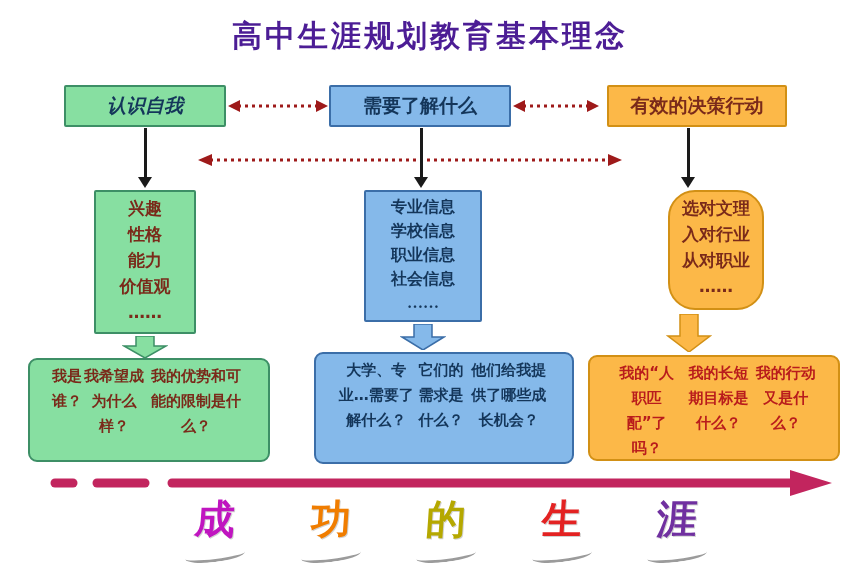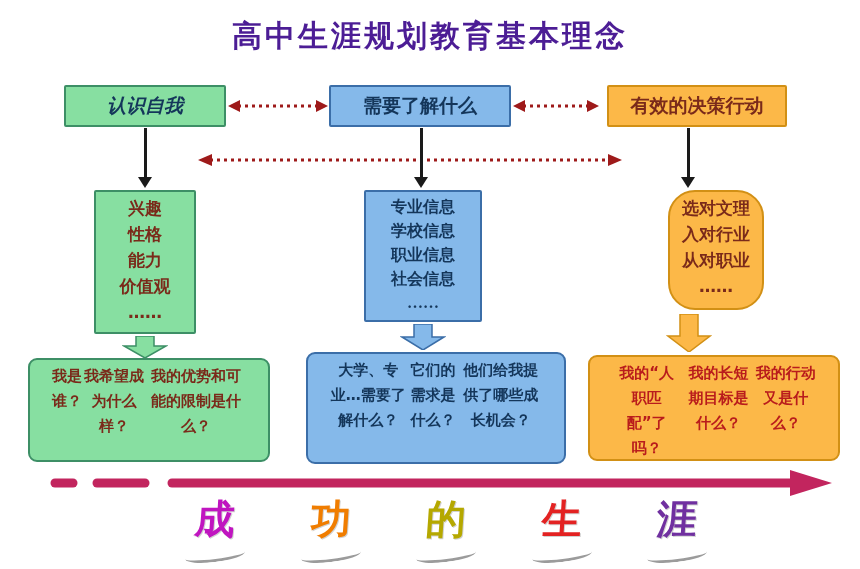--- a/index.html
+++ b/index.html
@@ -123,21 +123,21 @@
   </svg>
   <svg class="abs" style="left:666px; top:314px;" width="46" height="38">
     <polygon points="14,0 32,0 32,22 44,22 23,38 2,22 14,22" fill="#FCB848" stroke="#d29015" stroke-width="1.5"></polygon>
   </svg>
 
   <div class="abs box qbox green txt-maroon" style="left:28px; top:358px; width:242px; height:104px;">
     <div>我是谁？</div>
     <div>我希望成为什么样？</div>
     <div>我的优势和可能的限制是什么？</div>
   </div>
-  <div class="abs box qbox blue txt-navy" style="left:306px; top:352px; width:260px; height:112px;">
+  <div class="abs box qbox blue txt-navy" style="left:314px; top:352px; width:260px; height:112px;">
     <div>大学、专业…需要了解什么？</div>
     <div>它们的需求是什么？</div>
     <div>他们给我提供了哪些成长机会？</div>
   </div>
   <div class="abs box qbox orange txt-dkred" style="left:580px; top:355px; width:252px; height:106px;">
     <div>我的“人职匹配”了吗？</div>
     <div>我的长短期目标是什么？</div>
     <div>我的行动又是什么？</div>
   </div>
 

